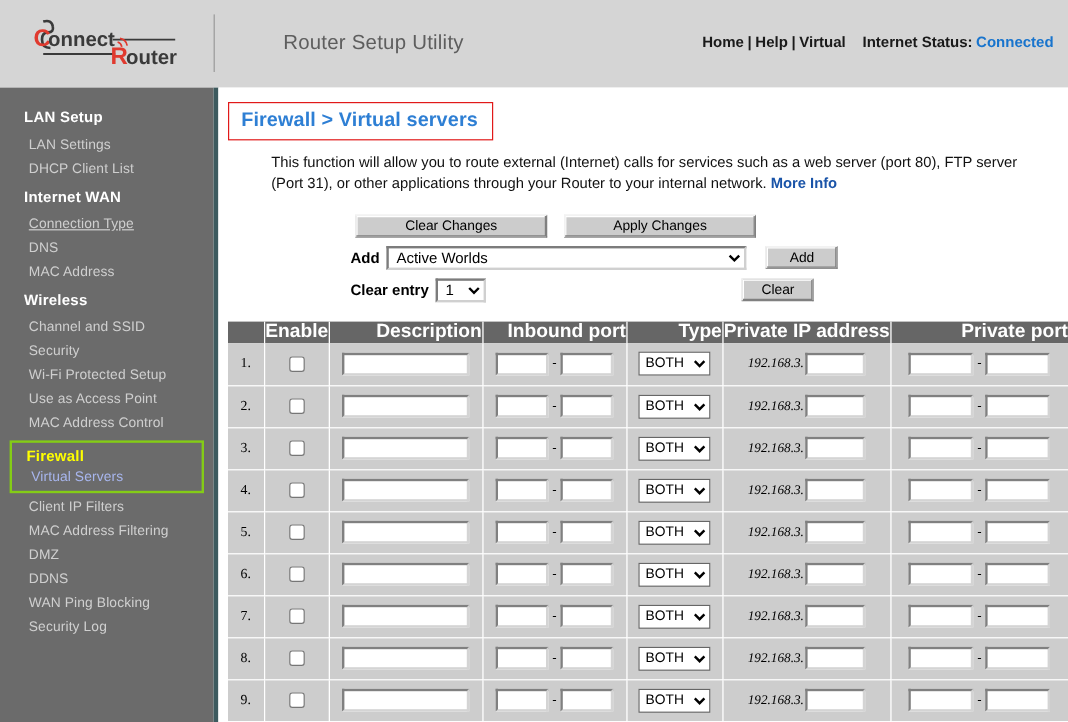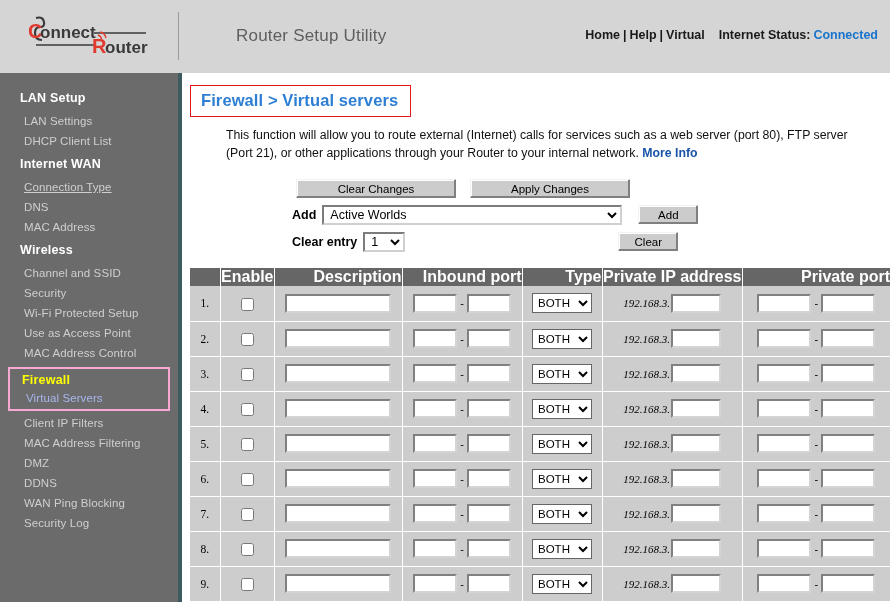--- a/index.html
+++ b/index.html
@@ -97,21 +97,21 @@
     padding: 4px 0 4px 24px;
     letter-spacing: .1px;
   }
   .nav-item.underlined { text-decoration: underline; }
   .nav-item.active { color: #a8b6ee; }
 
   
   .fw-highlight {
     position: relative;
     margin: 4px 8px 2px 8px;
-    border: 2px solid #f9a8d4;
+    border: 2px solid #84cc16;
     padding: 2px 0 3px 0;
   }
   .fw-highlight .nav-group-title {
     color: #ffff00;
     padding-left: 12px;
     padding-top: 2px;
     padding-bottom: 3px;
   }
   .fw-highlight .nav-item {
     padding-left: 16px;
@@ -356,21 +356,21 @@
     <div class="nav-item">Security Log</div>
   </div>
   <div class="side-sep"></div>
 
   <div class="content">
 
     <div class="page-title-box">
       <span class="page-title">Firewall &gt; Virtual servers</span>
     </div>
 
-    <div class="description"><span>This function will allow you to route external (Internet) calls for services such as a web server (port 80), FTP server (Port 21), or other applications through your Router to your internal network. </span><a class="more-info" href="#">More Info</a></div>
+    <div class="description"><span>This function will allow you to route external (Internet) calls for services such as a web server (port 80), FTP server (Port 31), or other applications through your Router to your internal network. </span><a class="more-info" href="#">More Info</a></div>
 
     <div class="btn-row">
       <button class="btn btn-wide">Clear Changes</button>
       <button class="btn btn-wide">Apply Changes</button>
     </div>
 
     <div class="form-row">
       <span class="form-label">Add</span>
       <select class="select-wide">
         <option>Active Worlds</option>

